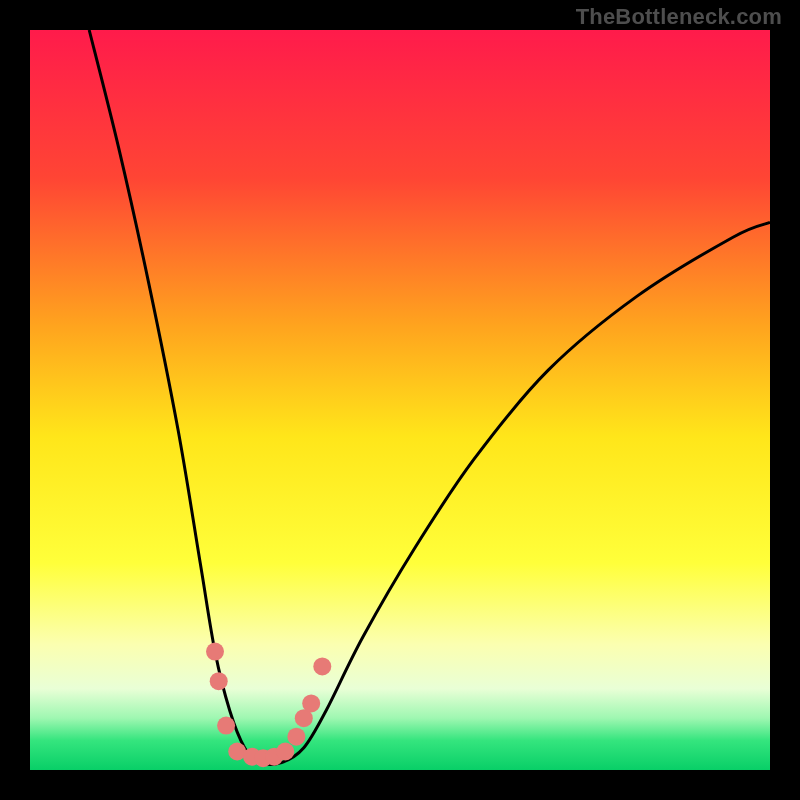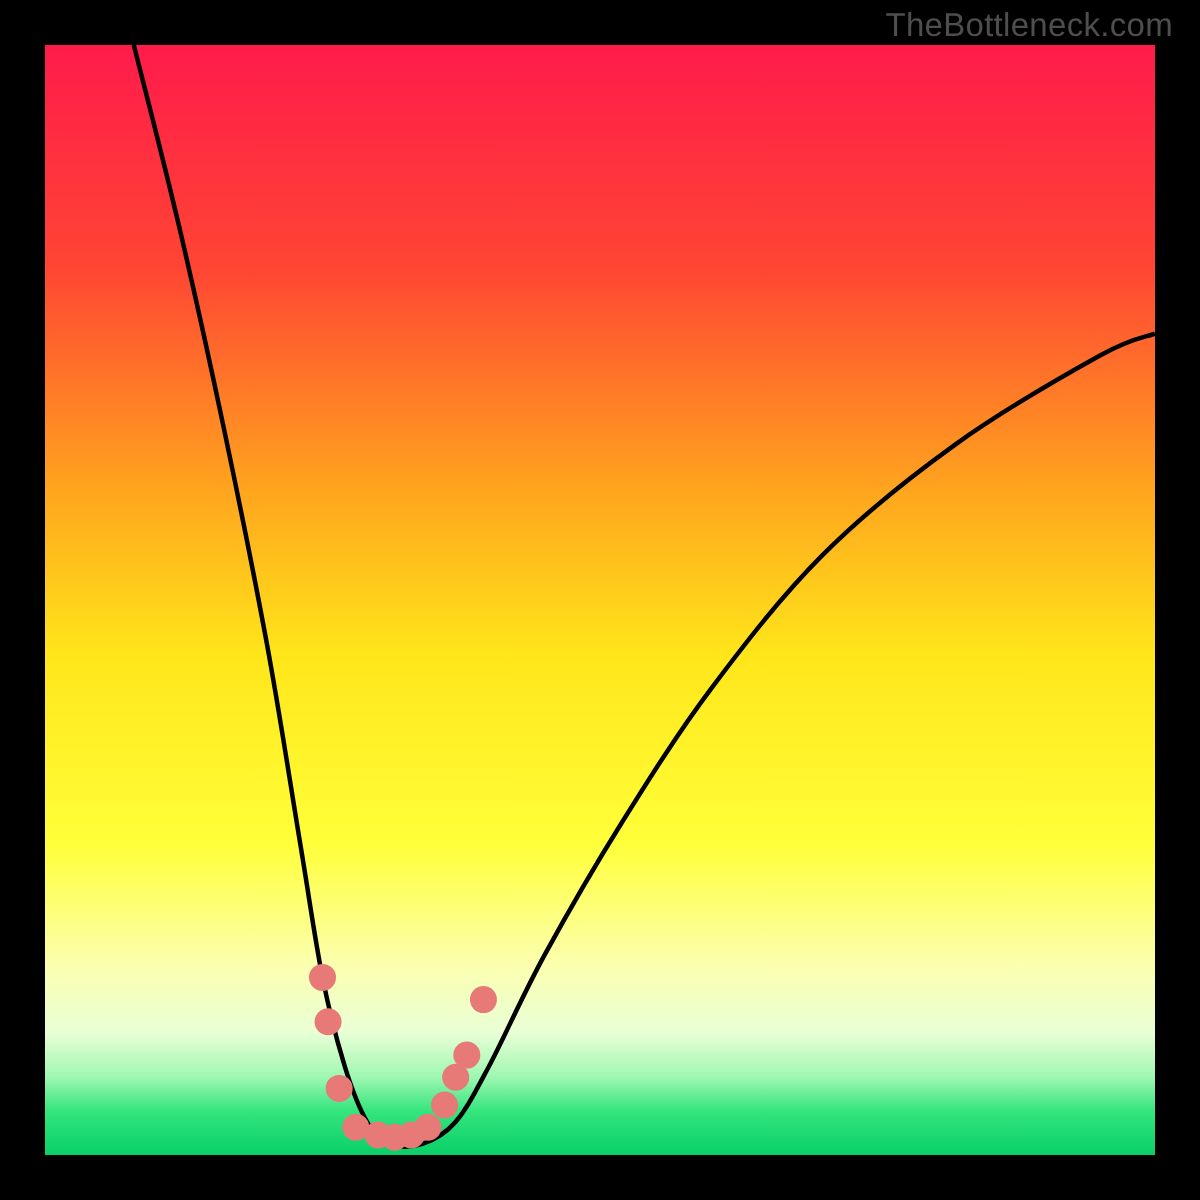--- a/index.html
+++ b/index.html
@@ -19,21 +19,21 @@
     height: 800px;
     background: #000;
   }
   .watermark {
     position: absolute;
     top: 4px;
     right: 18px;
     color: #4e4e4e;
     font-size: 22px;
     letter-spacing: 0.2px;
-    font-weight: 400;
+    font-weight: 700;
   }
   svg {
     position: absolute;
     top: 0;
     left: 0;
   }
 </style>
 </head>
 <body>
 

